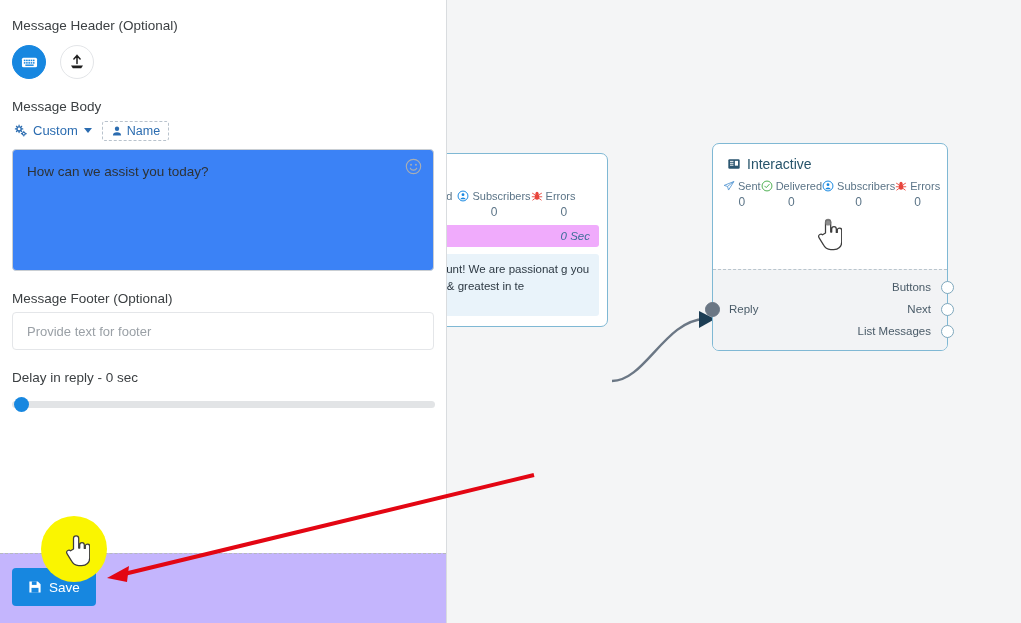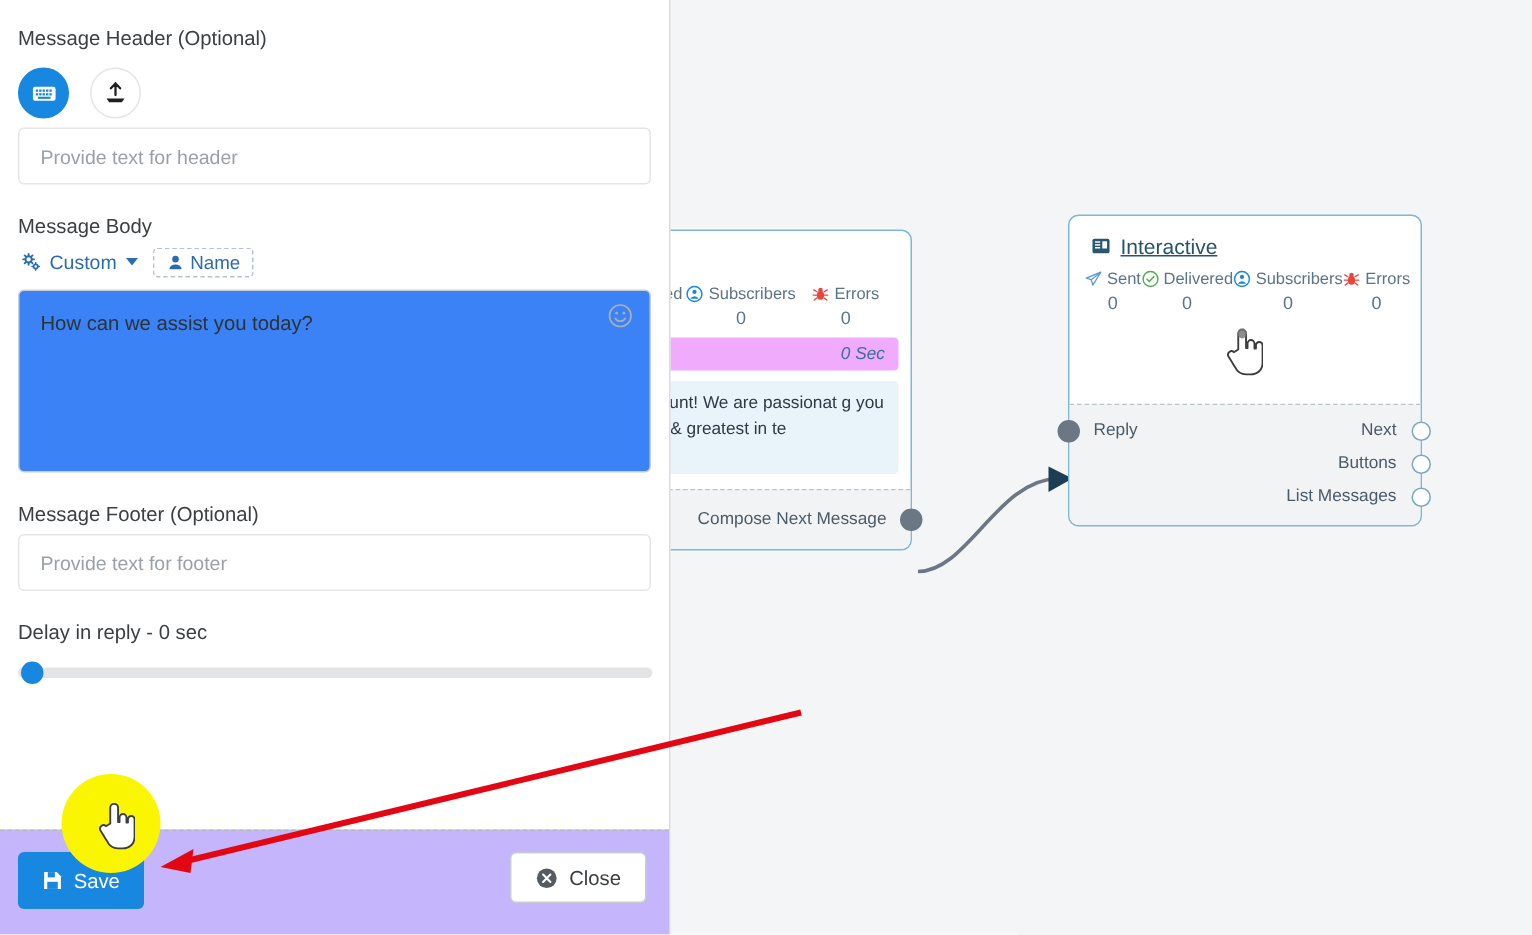--- a/index.html
+++ b/index.html
@@ -39,34 +39,33 @@
     box-sizing: border-box;
   }
   .node-head {
     display: flex;
     align-items: center;
     gap: 6px;
     padding: 12px 14px 4px 14px;
     font-size: 14px;
     color: #27546b;
     font-weight: 500;
-    text-decoration: underline;
   }
   .node-head .ico { display: flex; align-items: center; }
 
   .stats {
     display: flex;
     padding: 4px 10px 2px 10px;
     justify-content: space-between;
   }
   .stat { text-align: center; flex: 1; }
   .stat-label {
     display: flex;
     align-items: center;
-    justify-content: center;
+    justify-content: flex-start;
     gap: 3px;
     font-size: 11px;
     color: #5b7487;
     white-space: nowrap;
   }
   .stat-val {
     font-size: 12px;
     color: #5b7487;
     margin-top: 3px;
   }
@@ -414,26 +413,20 @@
             <circle cx="8" cy="4.4" r="2" fill="#e8453c"></circle>
             <path d="M4.8 6 L2 4.4 M11.2 6 L14 4.4 M4.4 9 L1.6 9 M11.6 9 L14.4 9 M4.8 11.6 L2.4 13.4 M11.2 11.6 L13.6 13.4" stroke="#e8453c" stroke-width="1.2" stroke-linecap="round"></path>
           </svg>
           <span>Errors</span>
         </div>
         <div class="stat-val">0</div>
       </div>
     </div>
     <div class="delaybar">0 Sec</div>
     <div class="bubble">Gadget Hunt! We are passionat g you the latest &amp; greatest in te</div>
-    <div class="node-ports">
-      <div class="port-row">
-        <span class="port-label-right">Compose Next Message</span>
-        <span class="port-dot filled" style="right:-8px;left:auto;"></span>
-      </div>
-    </div>
   </div>
 
   <div class="node" id="node-interactive">
     <div class="node-head">
       <span class="ico">
         <svg width="14" height="14" viewBox="0 0 16 16">
           <rect x="1.5" y="2.5" width="13" height="11" rx="1.4" fill="#2b5670"></rect>
           <rect x="3.4" y="4.4" width="4" height="1.1" fill="#ffffff"></rect>
           <rect x="3.4" y="6.6" width="4" height="1.1" fill="#ffffff"></rect>
           <rect x="3.4" y="8.8" width="4" height="1.1" fill="#ffffff"></rect>
@@ -491,27 +484,27 @@
     <div class="node-body">
 
       <svg class="hand-cursor" style="left:103px; top:6px;" width="26" height="34" viewBox="0 0 26 34">
         <path d="M9.5 16 V5.5 a2.6 2.6 0 0 1 5.2 0 V15 h1 v-3 a2.3 2.3 0 0 1 4.6 0 v3.4 h1 v-2.2 a2.2 2.2 0 0 1 4.4 0 V25 c0 4.6 -3.4 7.6 -8 7.6 h-3 c-3.6 0 -6 -2 -7.4 -5 L3 20.6 a2.3 2.3 0 0 1 3.6 -2.8 Z" fill="#ffffff" stroke="#3d3d3d" stroke-width="1.25" stroke-linejoin="round"></path>
         <ellipse cx="12.1" cy="5.2" rx="3.1" ry="3.4" fill="#7a7a7a" opacity="0.85"></ellipse>
       </svg>
     </div>
 
     <div class="node-ports">
       <div class="port-row">
+        <span class="port-label-right">Buttons</span>
+        <span class="port-dot right"></span>
+      </div>
+      <div class="port-row">
         <span class="port-label-left">Reply</span>
         <span class="port-dot filled"></span>
         <span class="port-label-right">Next</span>
-        <span class="port-dot right"></span>
-      </div>
-      <div class="port-row">
-        <span class="port-label-right">Buttons</span>
         <span class="port-dot right"></span>
       </div>
       <div class="port-row">
         <span class="port-label-right">List Messages</span>
         <span class="port-dot right"></span>
       </div>
     </div>
   </div>
 </div>
 
@@ -538,21 +531,20 @@
         </svg>
       </div>
       <div class="circle-btn plain">
         <svg width="18" height="18" viewBox="0 0 18 18">
           <path d="M9 2.6 L9 10.4 M9 2.6 L5.9 5.9 M9 2.6 L12.1 5.9" stroke="#1f1f1f" stroke-width="1.5" fill="none" stroke-linecap="round" stroke-linejoin="round"></path>
           <path d="M3 12.6 H15 L13.2 15.2 H4.8 Z" fill="#1f1f1f"></path>
         </svg>
       </div>
     </div>
 
-    <input class="text-input" type="text" placeholder="Provide text for header" style="">
 
     <div class="sub-label">Message Body</div>
 
     <div class="chips-row">
       <div class="chip-custom">
         <svg width="14" height="14" viewBox="0 0 16 16">
           <circle cx="5.8" cy="5.6" r="2.4" fill="none" stroke="#2b6cb0" stroke-width="1.5"></circle>
           <path d="M5.8 1.4 v1.4 M5.8 8.4 v1.4 M1.6 5.6 h1.4 M8.6 5.6 h1.4 M2.8 2.6 l1 1 M8.8 8.6 l-1 -1 M8.8 2.6 l-1 1 M2.8 8.6 l1 -1" stroke="#2b6cb0" stroke-width="1.4" stroke-linecap="round"></path>
           <circle cx="11.2" cy="11" r="1.6" fill="none" stroke="#2b6cb0" stroke-width="1.3"></circle>
           <path d="M11.2 8.2 v1 M11.2 12.8 v1 M8.4 11 h1 M13 11 h1" stroke="#2b6cb0" stroke-width="1.2" stroke-linecap="round"></path>
@@ -593,27 +585,20 @@
 
   <div id="panel-footer">
     <button class="btn-save">
       <svg width="14" height="14" viewBox="0 0 16 16">
         <path d="M1.6 1.6 h9.6 L14.4 4.8 V14.4 H1.6 Z" fill="#ffffff"></path>
         <rect x="4.4" y="1.6" width="5.4" height="4" fill="#1787e0"></rect>
         <rect x="4" y="9" width="8" height="5.4" fill="#1787e0"></rect>
       </svg>
       <span>Save</span>
     </button>
-    <button class="btn-close">
-      <svg width="15" height="15" viewBox="0 0 16 16">
-        <circle cx="8" cy="8" r="7" fill="#555b61"></circle>
-        <path d="M5.4 5.4 L10.6 10.6 M10.6 5.4 L5.4 10.6" stroke="#ffffff" stroke-width="1.5" stroke-linecap="round"></path>
-      </svg>
-      <span>Close</span>
-    </button>
   </div>
 </div>
 
 <div id="annotations">
 
   <div class="click-halo" style="left:41px; top:516px; width:66px; height:66px;"></div>
 
   <svg width="1021" height="623" style="position:absolute;left:0;top:0;">
     <line x1="534" y1="475" x2="120" y2="575" stroke="#e30613" stroke-width="4"></line>
     <polygon points="107,578 129,566 127,582" fill="#e30613"></polygon>

